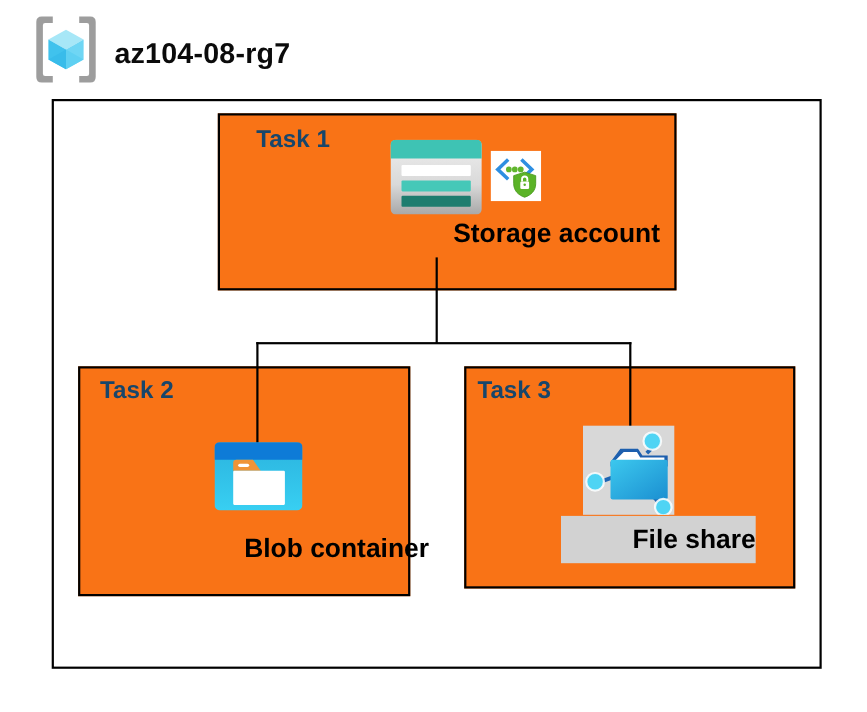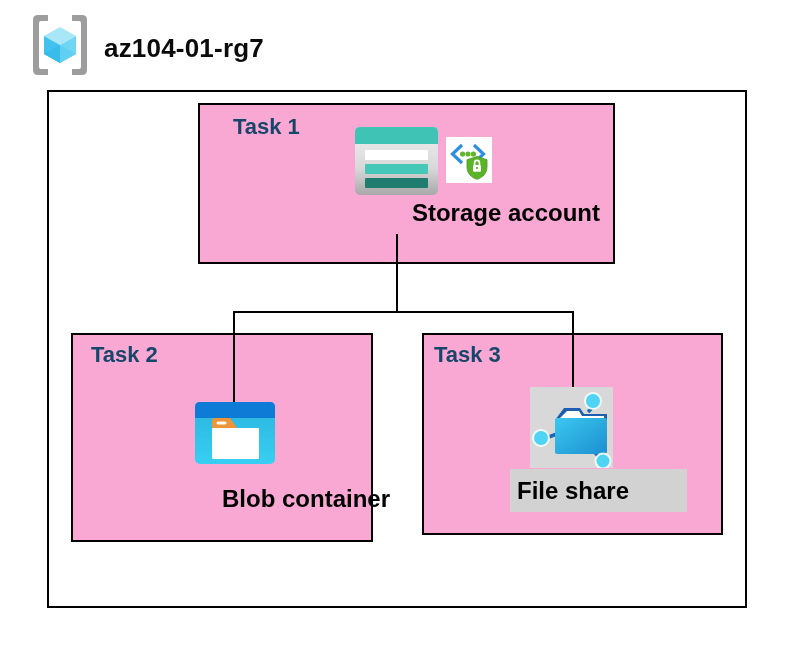--- a/index.html
+++ b/index.html
@@ -16,21 +16,21 @@
     left:104px;top:33px;font-size:26px;font-weight:700;color:#0b0b0b;
     white-space:nowrap;letter-spacing:0.2px;
   }
 
   
   .outer-box{
     left:47px;top:90px;width:700px;height:518px;
     border:2px solid #000;background:#fff;box-sizing:border-box;
   }
   .task-box{
-    border:2px solid #000;background:#f9a8d4;box-sizing:border-box;
+    border:2px solid #000;background:#f97316;box-sizing:border-box;
   }
   .task1{left:198px;top:103px;width:417px;height:161px;}
   .task2{left:71px;top:333px;width:302px;height:209px;}
   .task3{left:422px;top:333px;width:301px;height:202px;}
   .task-label{
     position:absolute;font-size:22px;font-weight:700;color:#17466b;white-space:nowrap;
   }
   .task1 .task-label{left:33px;top:9px;}
   .task2 .task-label{left:18px;top:7px;}
   .task3 .task-label{left:10px;top:7px;}
@@ -50,36 +50,36 @@
   .conn-v3{left:572px;top:311px;width:2px;height:83px;}
 
   
   .storage-icon{left:355px;top:127px;width:83px;height:68px;}
   .sas-icon{left:446px;top:137px;width:46px;height:46px;}
   .blob-icon{left:195px;top:402px;width:80px;height:62px;}
   .fs-bg{left:530px;top:387px;width:83px;height:81px;background:#d8d8d8;}
   .fs-icon{position:absolute;left:0;top:0;width:83px;height:81px;}
   .fs-band{left:510px;top:469px;width:177px;height:43px;background:#d2d2d2;}
   .fs-band .node-label{
-    position:static;display:block;text-align:left;padding-left:7px;line-height:43px;
+    position:static;display:block;text-align:right;padding-left:7px;line-height:43px;
   }
 </style>
 </head>
 <body>
 
 <svg class="abs rg-icon" viewBox="0 0 60 64">
   <path d="M18 2 H8 Q3 2 3 7 V57 Q3 62 8 62 H18 V56 H11 Q9 56 9 54 V10 Q9 8 11 8 H18 Z" fill="#9d9d9d"></path>
   <path d="M42 2 H52 Q57 2 57 7 V57 Q57 62 52 62 H42 V56 H49 Q51 56 51 54 V10 Q51 8 49 8 H42 Z" fill="#9d9d9d"></path>
   <polygon points="30,14 46,23 30,32 14,23" fill="#a7e7f7"></polygon>
   <polygon points="14,23 30,32 30,50 14,41" fill="#40c2ed"></polygon>
   <polygon points="46,23 30,32 30,50 46,41" fill="#6fd6f4"></polygon>
   <polygon points="14,41 30,32 30,50" fill="#38bcea"></polygon>
   <polygon points="46,41 30,32 30,50" fill="#5fd0f2"></polygon>
 </svg>
-<span class="abs rg-title">az104-01-rg7</span>
+<span class="abs rg-title">az104-08-rg7</span>
 
 <div class="abs outer-box"></div>
 
 <div class="abs task-box task1">
   <span class="task-label">Task 1</span>
 </div>
 <div class="abs task-box task2">
   <span class="task-label">Task 2</span>
 </div>
 <div class="abs task-box task3">

